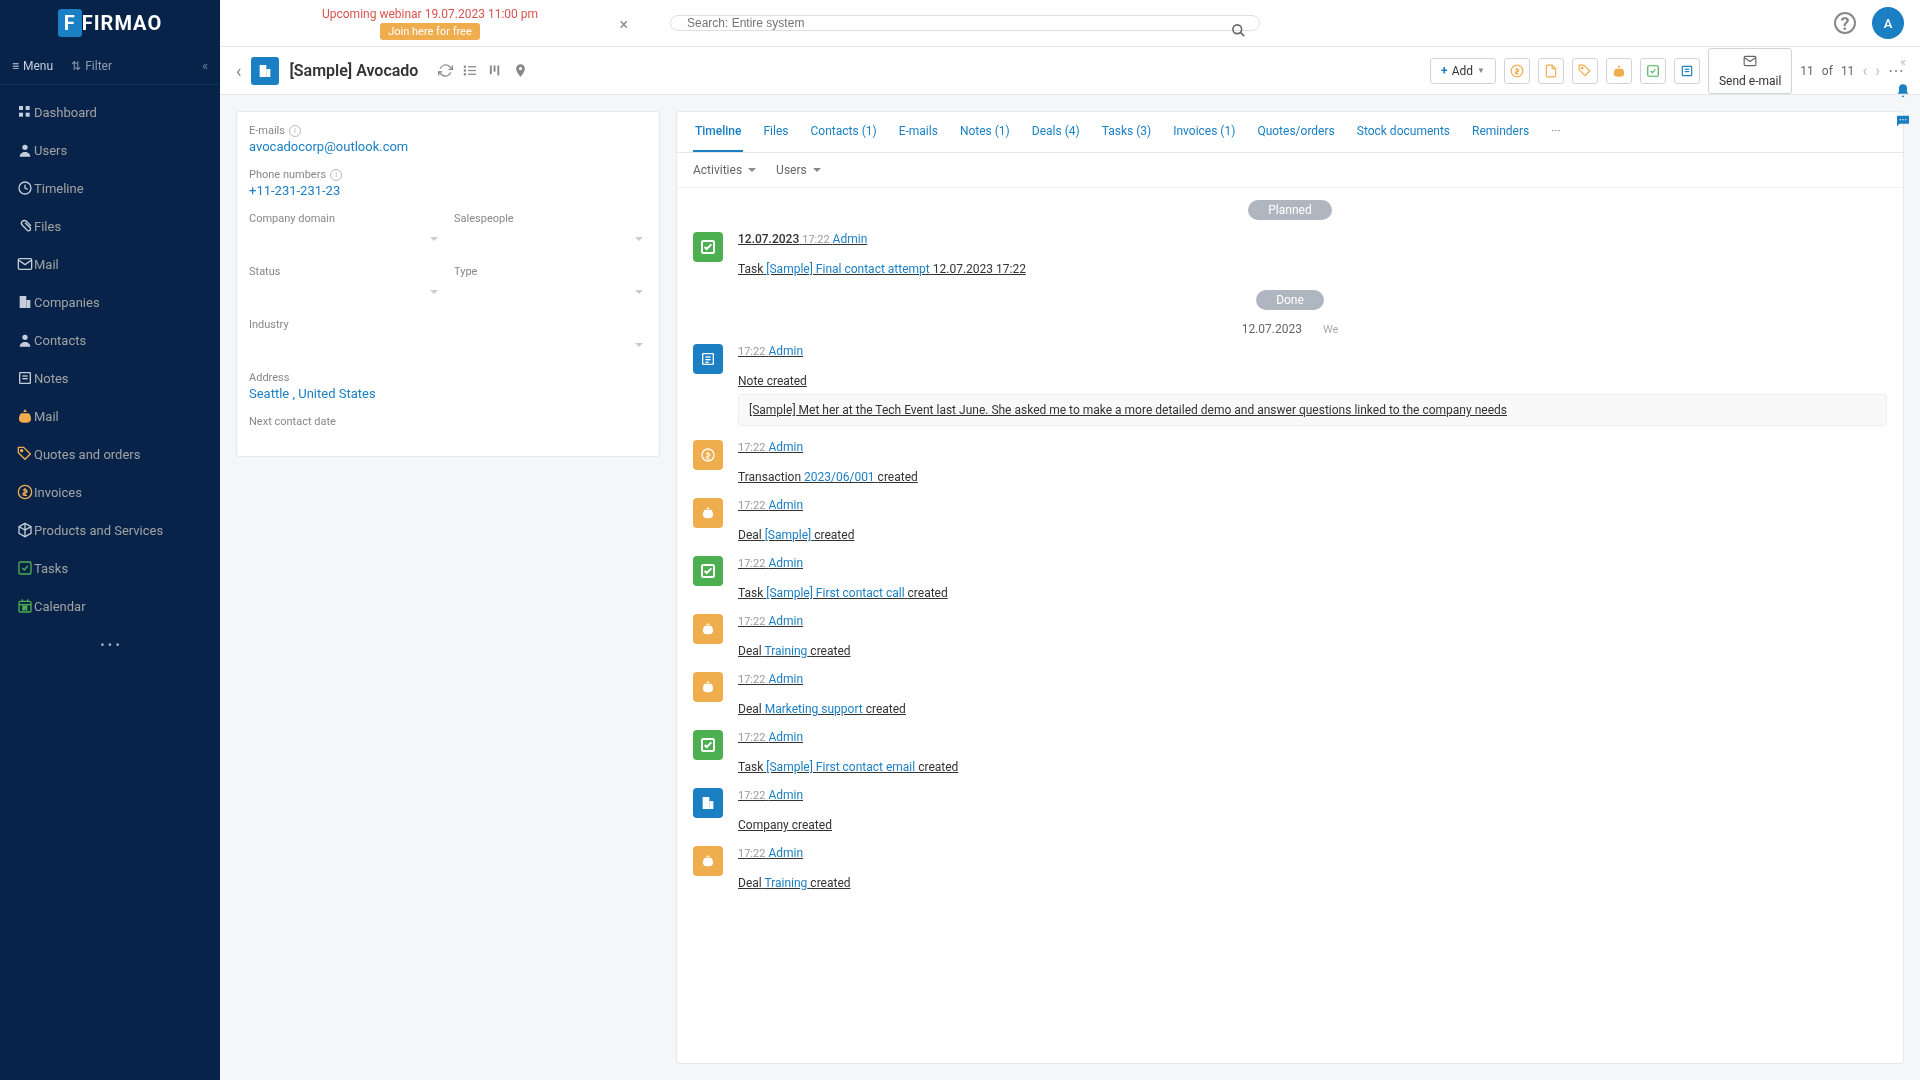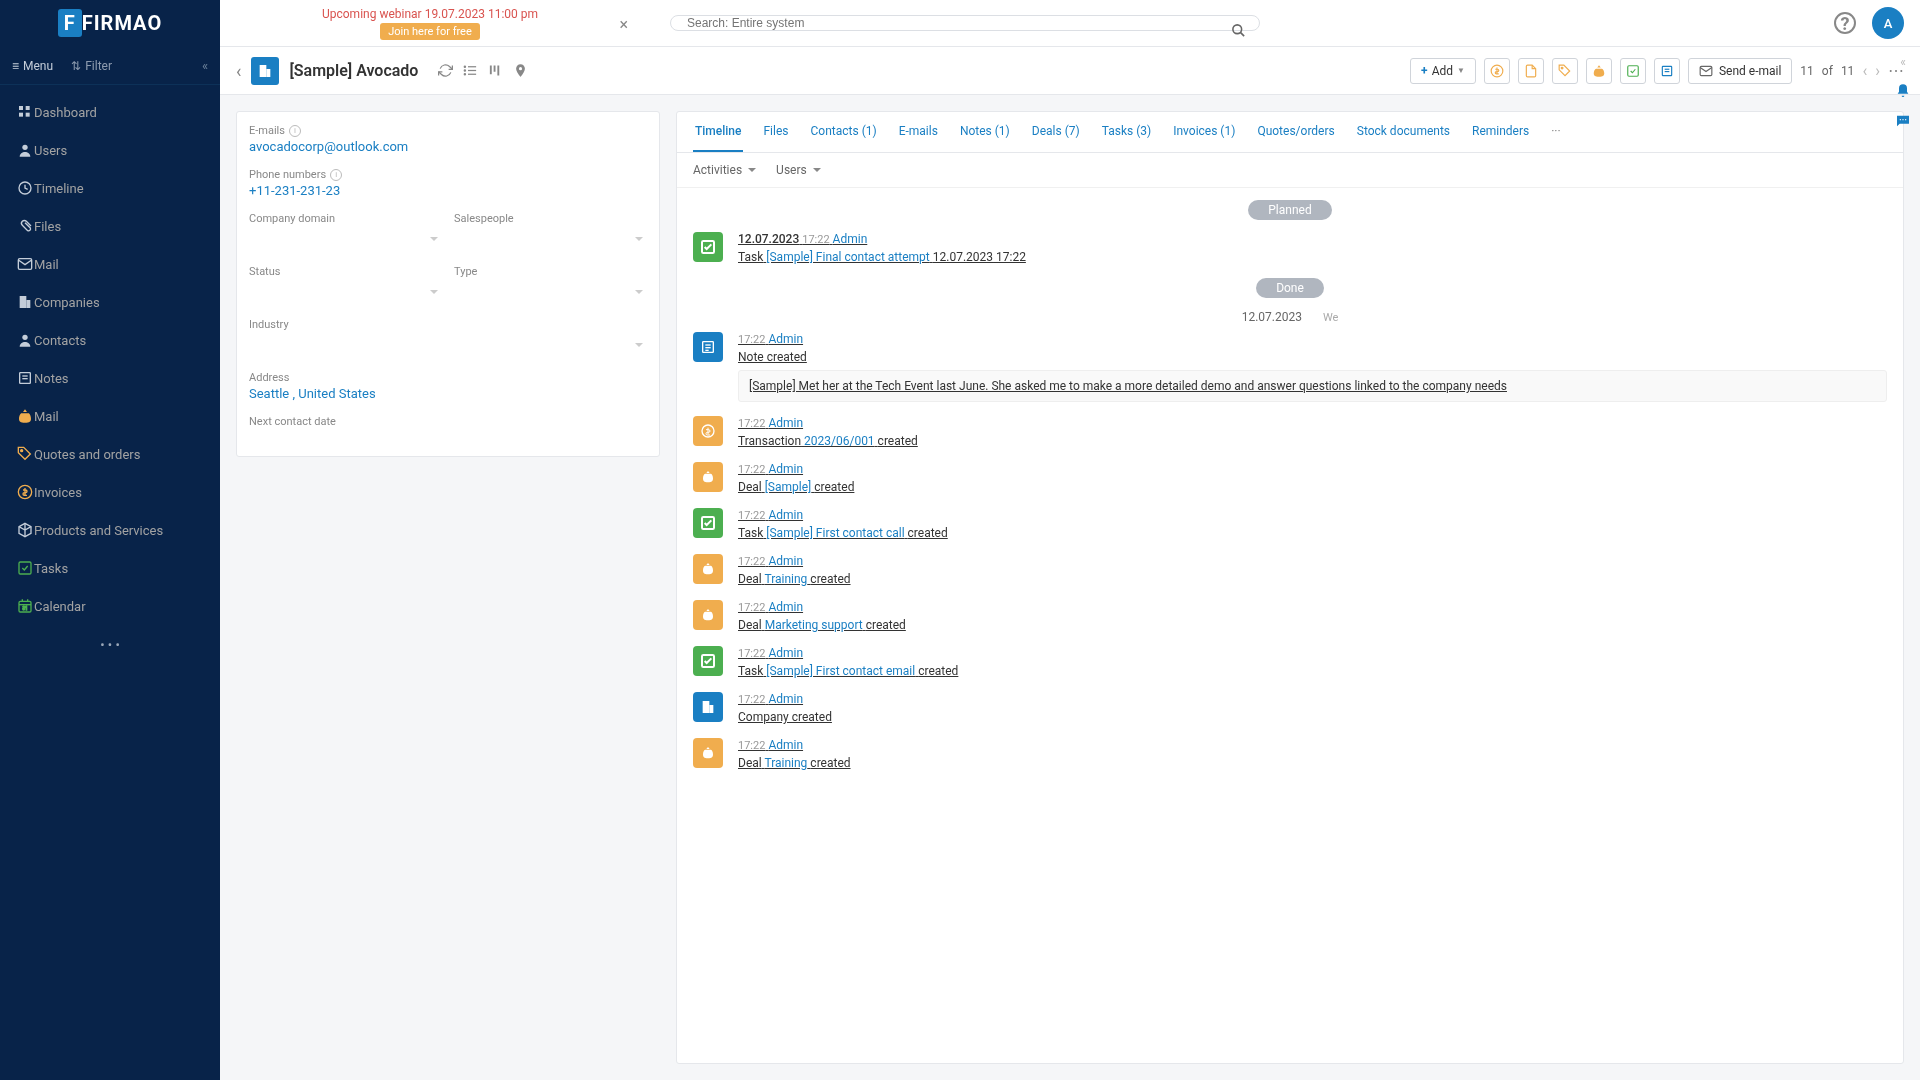--- a/index.html
+++ b/index.html
@@ -35,21 +35,21 @@
 .company-icon { width: 28px; height: 28px; background: #1a7fc3; border-radius: 3px; display: flex; align-items: center; justify-content: center; color: #fff; }
 .page-title { font-size: 16px; font-weight: 600; color: #333; }
 .hdr-icons { display: flex; gap: 10px; color: #888; margin-left: 10px; }
 .hdr-icons span { cursor: pointer; }
 .hdr-actions { margin-left: auto; display: flex; align-items: center; gap: 8px; }
 .add-btn { border: 1px solid #d0d4da; border-radius: 3px; padding: 5px 10px; font-size: 12px; display: flex; align-items: center; gap: 4px; background: #fff; cursor: pointer; }
 .action-icon { width: 26px; height: 26px; border: 1px solid #d0d4da; border-radius: 3px; display: flex; align-items: center; justify-content: center; cursor: pointer; font-size: 13px; }
 .action-icon.orange { color: #f0ad4e; }
 .action-icon.blue { color: #1a7fc3; }
 .action-icon.green { color: #4caf50; }
-.send-email-btn { border: 1px solid #d0d4da; border-radius: 3px; padding: 5px 10px; font-size: 12px; display: flex; align-items: center; gap: 6px; cursor: pointer; }
+.send-email-btn { border: 1px solid #d0d4da; border-radius: 3px; padding: 5px 10px; font-size: 12px; display: flex; align-items: center; gap: 6px; cursor: pointer; flex-direction: column; }
 .pagination { font-size: 12px; color: #666; display: flex; align-items: center; gap: 8px; }
 .pag-arrow { color: #bbb; cursor: pointer; font-size: 16px; }
 .pag-more { color: #888; font-size: 16px; cursor: pointer; }
 
 .content { display: flex; gap: 16px; padding: 16px; flex: 1; overflow: hidden; }
 .details-panel { width: 424px; background: #fff; border: 1px solid #e5e7eb; border-radius: 3px; padding: 12px; display: flex; flex-direction: column; gap: 14px; height: fit-content; }
 .field-label { font-size: 11px; color: #888; display: flex; align-items: center; gap: 4px; }
 .field-value { font-size: 13px; color: #1a7fc3; margin-top: 2px; }
 .field-row { display: flex; gap: 12px; }
 .field-col { flex: 1; }
@@ -72,21 +72,21 @@
 .timeline-item { display: flex; gap: 15px; margin-bottom: 14px; text-decoration: underline; }
 .ti-icon { width: 30px; height: 30px; border-radius: 4px; display: flex; align-items: center; justify-content: center; color: #fff; flex-shrink: 0; font-size: 14px; }
 .ti-icon.green { background: #4caf50; }
 .ti-icon.blue { background: #1a7fc3; }
 .ti-icon.orange { background: #f0ad4e; }
 .ti-content { flex: 1; }
 .ti-header { font-size: 12px; }
 .ti-header .date { color: #333; font-weight: 500; }
 .ti-header .time { color: #999; font-size: 11px; }
 .ti-header .user { color: #1a7fc3; }
-.ti-body { font-size: 12px; margin-top: 4px; }
+.ti-body { font-size: 12px; margin-top: 16px; }
 .ti-body .link { color: #1a7fc3; }
 .ti-note { background: #f9f9f9; border: 1px solid #eee; border-radius: 3px; padding: 8px 10px; margin-top: 6px; font-size: 12px; }
 
 .right-rail { position: absolute; right: 0; top: 0; width: 34px; height: 100%; display: flex; flex-direction: column; align-items: center; gap: 14px; padding-top: 8px; }
 .rail-collapse { color: #bbb; font-size: 12px; }
 .rail-icon { color: #1a7fc3; font-size: 16px; }
 .info-dot { display: inline-block; width: 12px; height: 12px; border: 1px solid #bbb; border-radius: 50%; font-size: 8px; text-align: center; line-height: 10px; color: #bbb; }
 
 svg { display: block; }
 </style>
@@ -411,21 +411,21 @@
         </div>
       </div>
 
       <div class="timeline-panel">
         <div class="tabs" id="tabs">
             <div class="tab active">Timeline</div>
             <div class="tab">Files</div>
             <div class="tab">Contacts (1)</div>
             <div class="tab">E-mails</div>
             <div class="tab">Notes (1)</div>
-            <div class="tab">Deals (7)</div>
+            <div class="tab">Deals (4)</div>
             <div class="tab">Tasks (3)</div>
             <div class="tab">Invoices (1)</div>
             <div class="tab">Quotes/orders</div>
             <div class="tab">Stock documents</div>
             <div class="tab">Reminders</div>
             <div class="tab tab-more">···</div>
           </div>
         <div class="filters">
           <div class="filter-item">
               <span>Activities</span>

